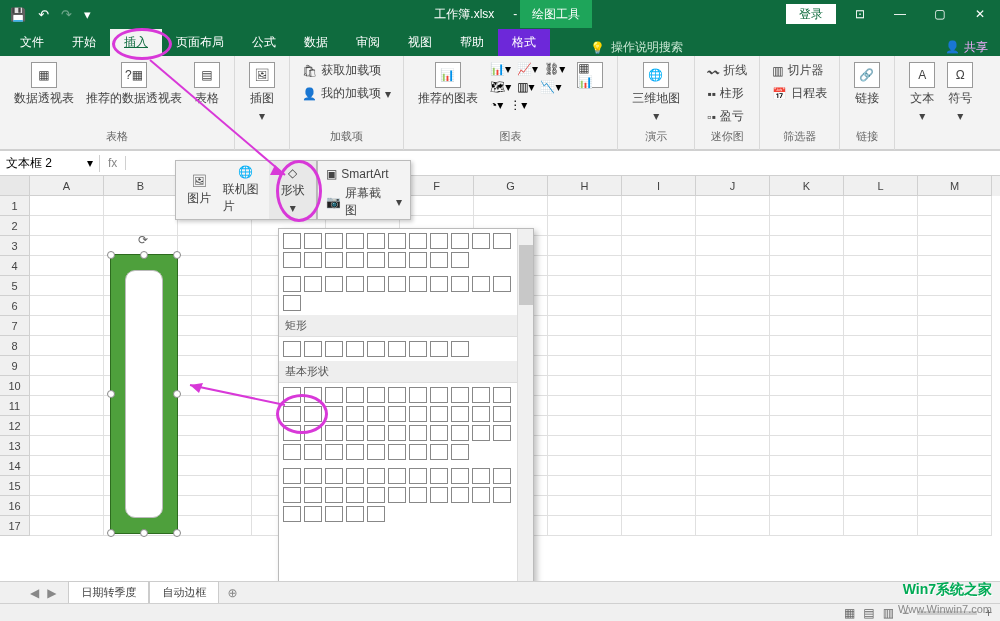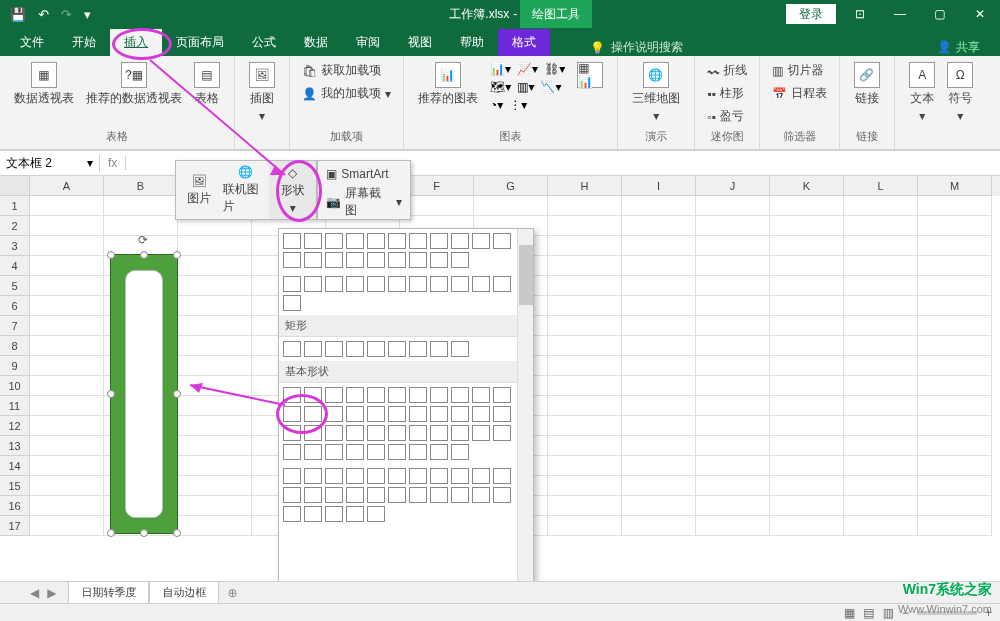--- a/index.html
+++ b/index.html
@@ -1,30 +1,30 @@
 <!DOCTYPE html>
 <html><head>
 <meta charset="utf-8">
 <style>
 *{box-sizing:border-box;margin:0;padding:0;font-family:"Microsoft YaHei",sans-serif;font-size:12px;}
 body{background:#fff;width:1000px;height:621px;overflow:hidden;position:relative;}
 .titlebar{height:28px;background:#0f6b3e;display:flex;align-items:center;color:#fff;position:relative;}
 .qat{display:flex;gap:12px;padding:0 10px;align-items:center;}
 .qat span{color:#fff;font-size:13px;}
-.title-center{position:absolute;left:50%;transform:translateX(-50%);display:flex;align-items:center;gap:4px;}
+.title-center{position:absolute;left:50%;transform:translateX(-50%);display:flex;align-items:center;gap:19px;}
 .title-center span{color:#fff;}
 .contextual{position:absolute;left:520px;top:0;height:28px;background:#1ea55a;color:#fff;padding:0 12px;display:flex;align-items:center;}
 .winctrl{position:absolute;right:0;display:flex;align-items:center;gap:0;}
 .winctrl div{width:40px;height:28px;display:flex;align-items:center;justify-content:center;color:#fff;}
 .loginbtn{background:#fff;color:#0f6b3e!important;width:50px!important;font-size:12px;height:20px!important;margin-right:4px;}
 .tabs{height:28px;background:#0f6b3e;display:flex;align-items:flex-end;padding-left:6px;color:#fff;position:relative;}
 .tab{padding:5px 14px;cursor:pointer;}
 .tab.active{background:#f3f3f3;color:#0f6b3e;text-decoration:underline;}
 .tell{display:flex;align-items:center;gap:6px;margin-left:40px;color:#c8e6d3;}
-.share{position:absolute;right:20px;color:#86efac;margin-top:26px;}
+.share{position:absolute;right:12px;color:#f0abfc;margin-top:26px;}
 .ribbon{height:94px;background:#f3f3f3;border-bottom:1px solid #d0d0d0;display:flex;}
 .group{border-right:1px solid #d9d9d9;padding:4px 8px;display:flex;flex-direction:column;align-items:center;justify-content:space-between;height:94px;}
 .group-label{font-size:11px;color:#666;text-align:center;padding:2px 0;}
 .bigbtn{display:flex;flex-direction:column;align-items:center;gap:2px;padding:2px 6px;color:#444;}
 .bigbtn .ico{width:26px;height:26px;border:1px solid #999;display:flex;align-items:center;justify-content:center;background:#fff;}
 .smallbtn{display:flex;align-items:center;gap:4px;color:#444;padding:2px 4px;}
 .row{display:flex;}
 .stack{display:flex;flex-direction:column;gap:2px;}
 .namebox{height:26px;background:#fff;border-top:1px solid #d0d0d0;border-bottom:1px solid #d0d0d0;display:flex;align-items:center;}
 .nb{width:100px;border-right:1px solid #d0d0d0;padding:0 6px;display:flex;justify-content:space-between;align-items:center;}

